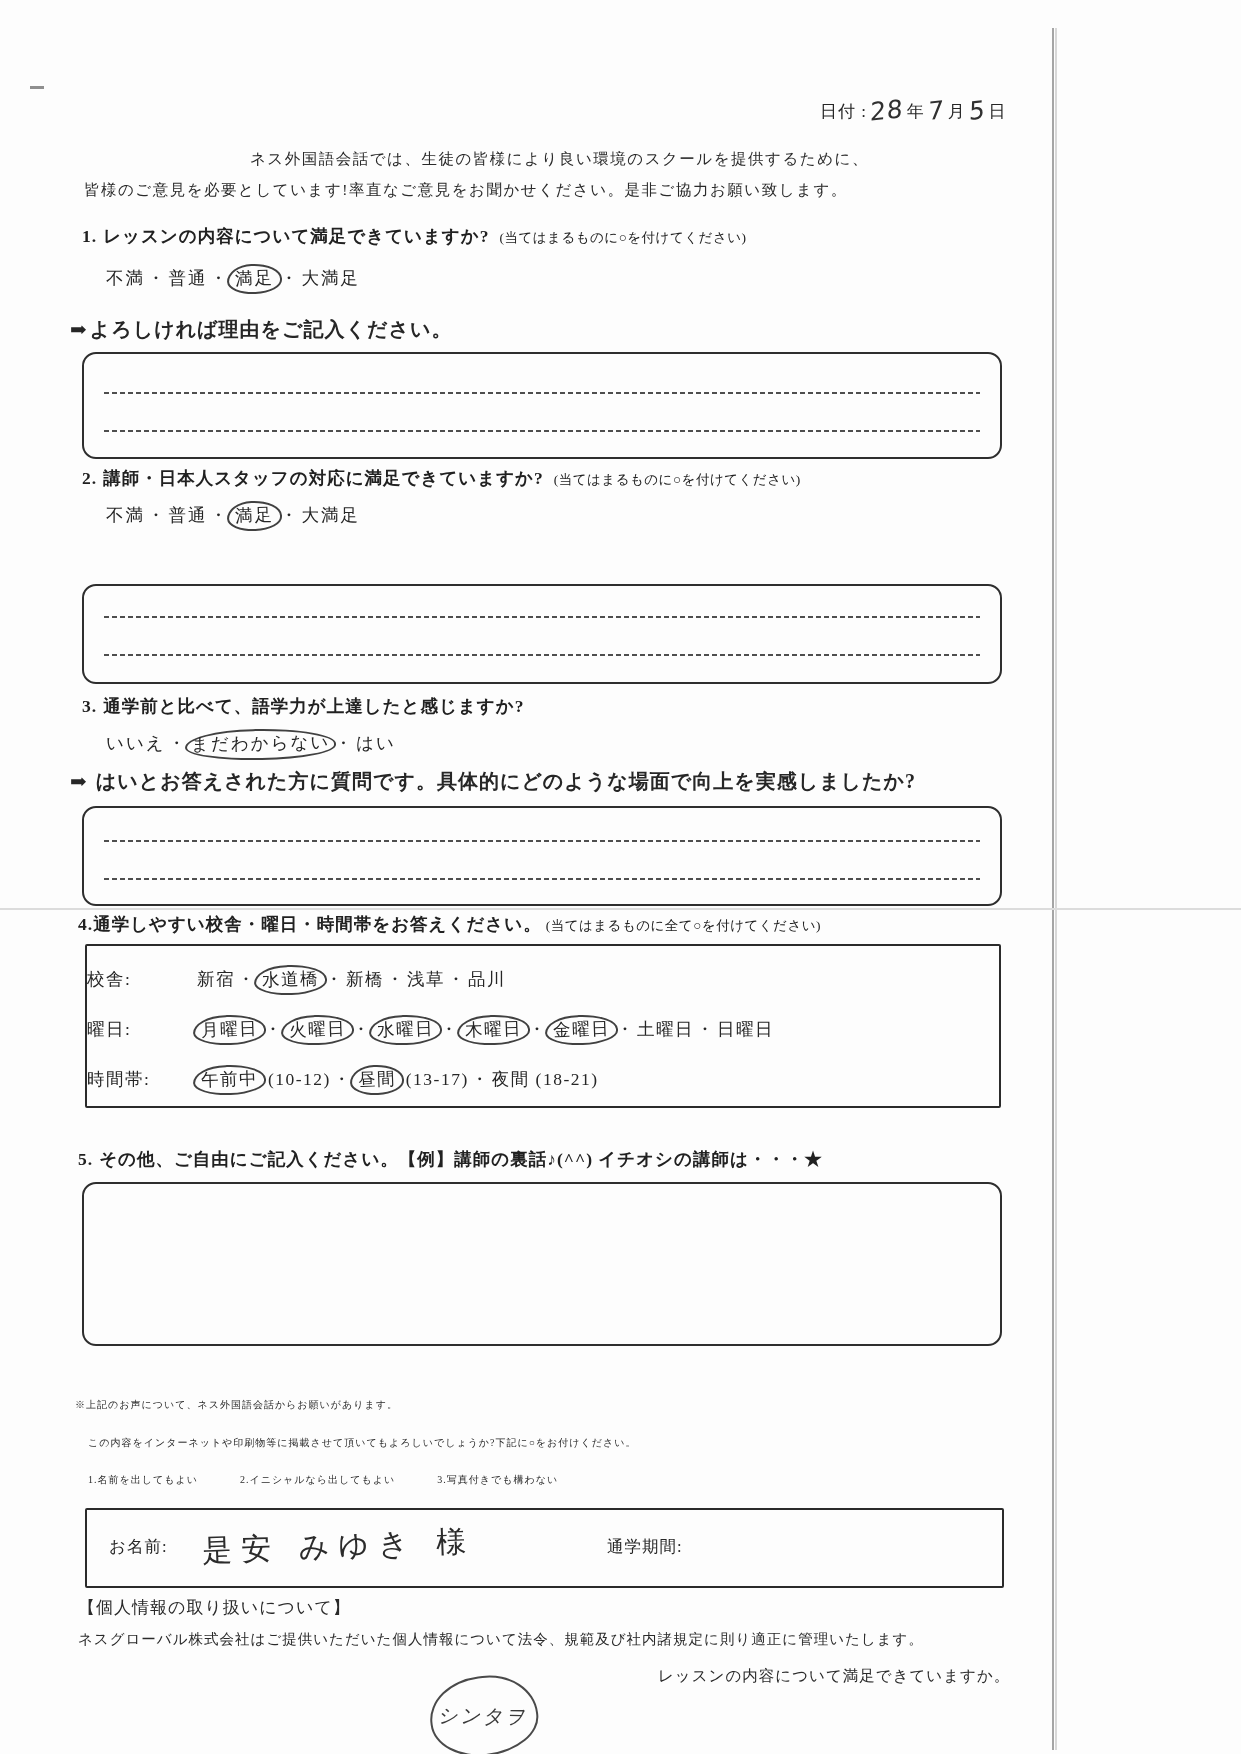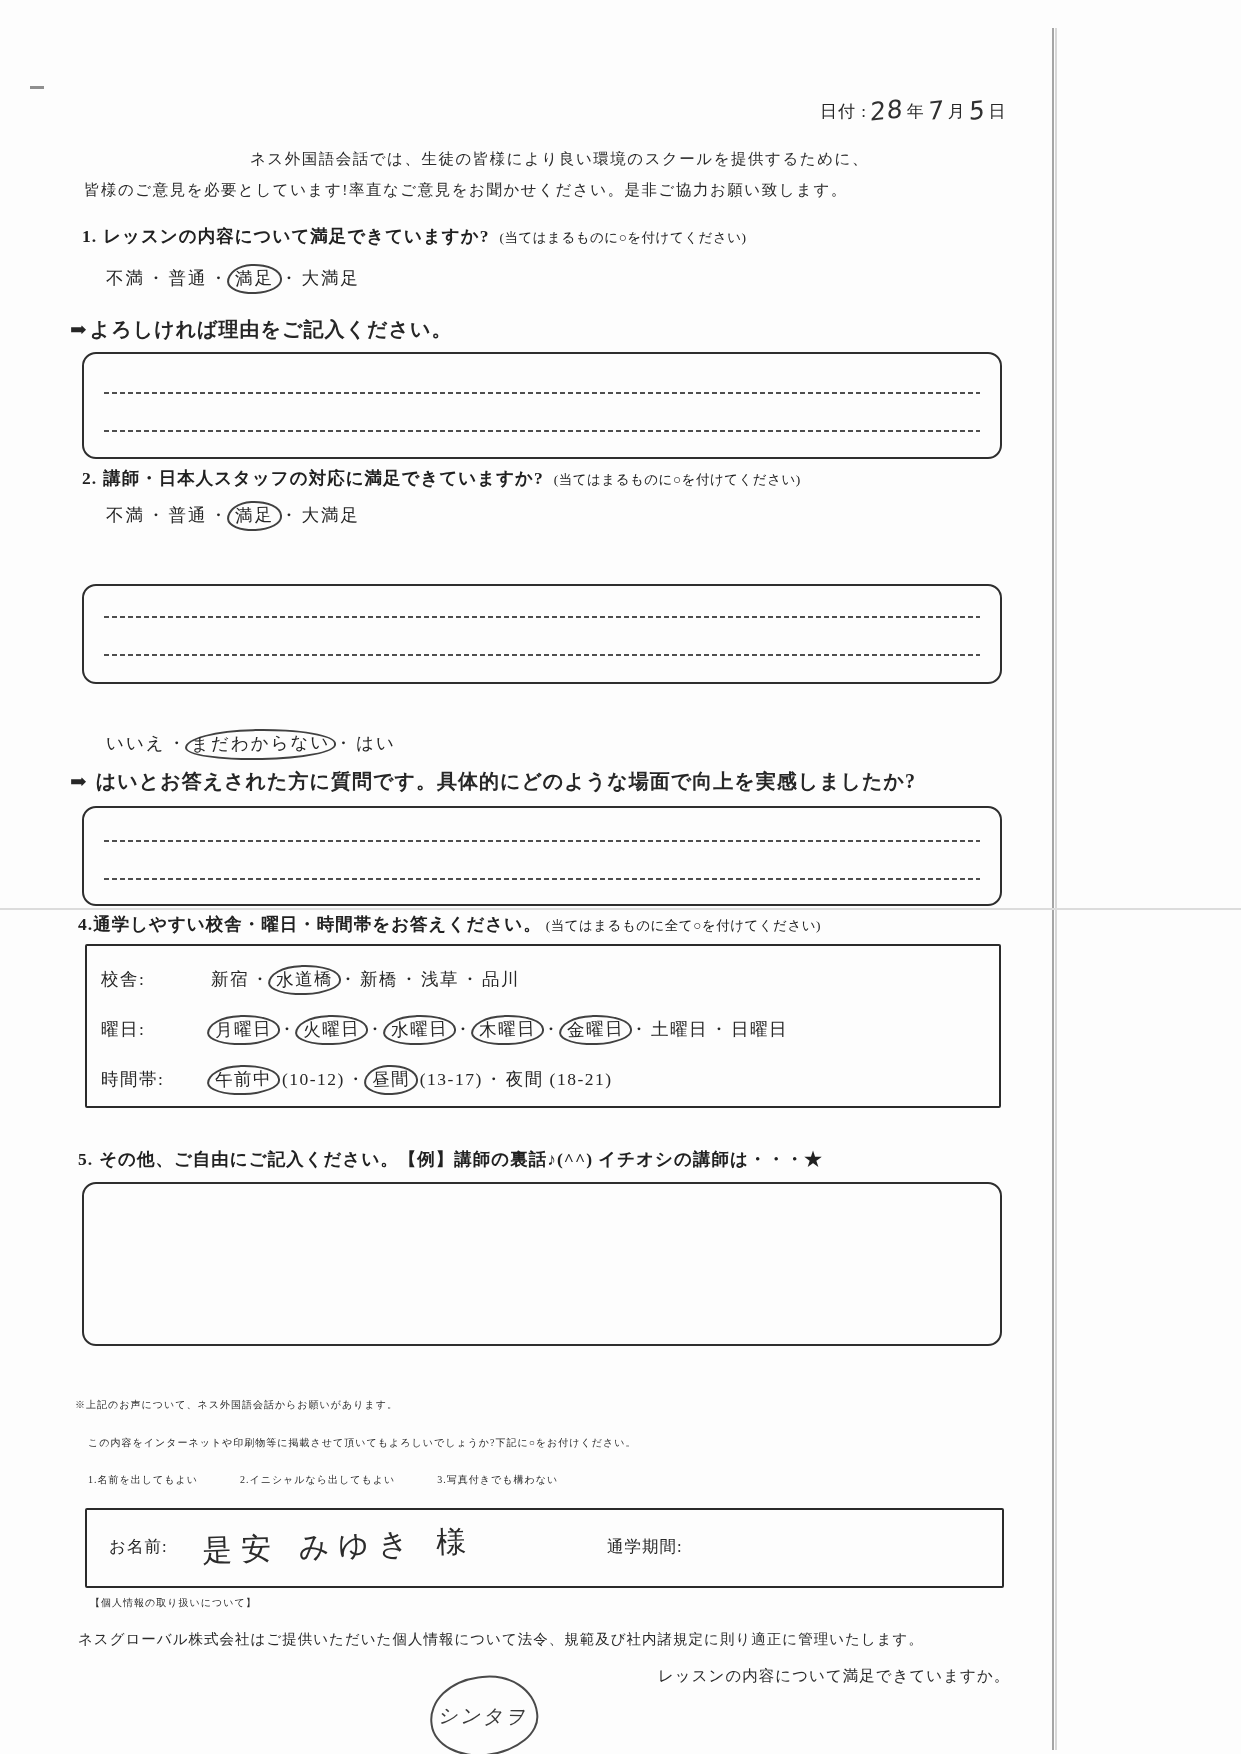--- a/index.html
+++ b/index.html
@@ -86,35 +86,38 @@
     <span class="qnum">2.</span><span>講師・日本人スタッフの対応に満足できていますか?</span><span class="qhint">(当てはまるものに○を付けてください)</span>
   </div>
   <div class="abs opts" style="left:106px; top:503px;">
     <span>不満</span><span class="sep">・</span><span>普通</span><span class="sep">・</span><span class="hw-circle">満足</span><span class="sep">・</span><span>大満足</span>
   </div>
   <div class="abs ansbox" style="left:82px; top:584px; width:916px; height:96px;">
     <div class="dashline" style="top:30px;"></div>
     <div class="dashline" style="top:68px;"></div>
   </div>
 
+  <div class="abs qheading" style="left:82px; top:694px;">
+    <span class="qnum">3.</span><span>通学前と比べて、語学力が上達したと感じますか?</span>
+  </div>
   <div class="abs opts" style="left:106px; top:731px;">
     <span>いいえ</span><span class="sep">・</span><span class="hw-circle wide">まだわからない</span><span class="sep">・</span><span>はい</span>
   </div>
   <div class="abs arrowline" style="left:70px; top:768px;">
     <span class="arrow" style="margin-right:8px;">➡</span><span>はいとお答えされた方に質問です。具体的にどのような場面で向上を実感しましたか?</span>
   </div>
   <div class="abs ansbox" style="left:82px; top:806px; width:916px; height:96px;">
     <div class="dashline" style="top:32px;"></div>
     <div class="dashline" style="top:70px;"></div>
   </div>
 
   <div class="abs qheading" style="left:78px; top:912px;">
     <span>4.</span><span>通学しやすい校舎・曜日・時間帯をお答えください。</span><span class="qhint" style="margin-left:4px;">(当てはまるものに全て○を付けてください)</span>
   </div>
-  <div class="abs sqbox" style="left:85px; top:944px; width:916px; height:164px; padding:8px 0 0 14px; box-sizing:border-box;">
+  <div class="abs sqbox" style="left:85px; top:944px; width:916px; height:164px; padding:8px 0 0 0; box-sizing:border-box;">
     <div class="b4row">
       <span class="b4label">校舎:</span>
       <span>
         <span>新宿</span><span class="sep">・</span><span class="hw-circle">水道橋</span><span class="sep">・</span><span>新橋</span><span class="sep">・</span><span>浅草</span><span class="sep">・</span><span>品川</span>
       </span>
     </div>
     <div class="b4row">
       <span class="b4label">曜日:</span>
       <span>
         <span class="hw-circle">月曜日</span><span class="sep">・</span><span class="hw-circle">火曜日</span><span class="sep">・</span><span class="hw-circle">水曜日</span><span class="sep">・</span><span class="hw-circle">木曜日</span><span class="sep">・</span><span class="hw-circle">金曜日</span><span class="sep">・</span><span>土曜日</span><span class="sep">・</span><span>日曜日</span>
@@ -140,21 +143,21 @@
   </div>
 
   <div class="abs sqbox" style="left:85px; top:1508px; width:915px; height:76px;">
     <div class="nameboxinner">
       <span class="abs print" style="left:22px; top:26px; font-size:16.5px; letter-spacing:1px;text-align:center;">お名前:</span>
       <span class="abs hw hw-name" style="left:115px; top:16px;">是安 みゆき 様</span>
       <span class="abs print" style="left:520px; top:26px; font-size:16.5px; letter-spacing:1px;">通学期間:</span>
     </div>
   </div>
 
-  <div class="abs smallnote" style="left:90px; top:1596px; font-size:10px;">【個人情報の取り扱いについて】</div>
+  <div class="abs smallnote" style="left:78px; top:1596px; font-size:17px;">【個人情報の取り扱いについて】</div>
   <div class="abs smallnote" style="left:78px; top:1630px; font-size:14.5px;">ネスグローバル株式会社はご提供いただいた個人情報について法令、規範及び社内諸規定に則り適正に管理いたします。</div>
   <div class="abs smallnote" style="left:658px; top:1666px; font-size:15.5px;">レッスンの内容について満足できていますか。</div>
 
   <div class="abs" style="left:430px; top:1676px;">
     <div class="stamp-ellipse">
       <span class="hw stamp-text">シンタヲ</span>
     </div>
   </div>
 
 </div>

